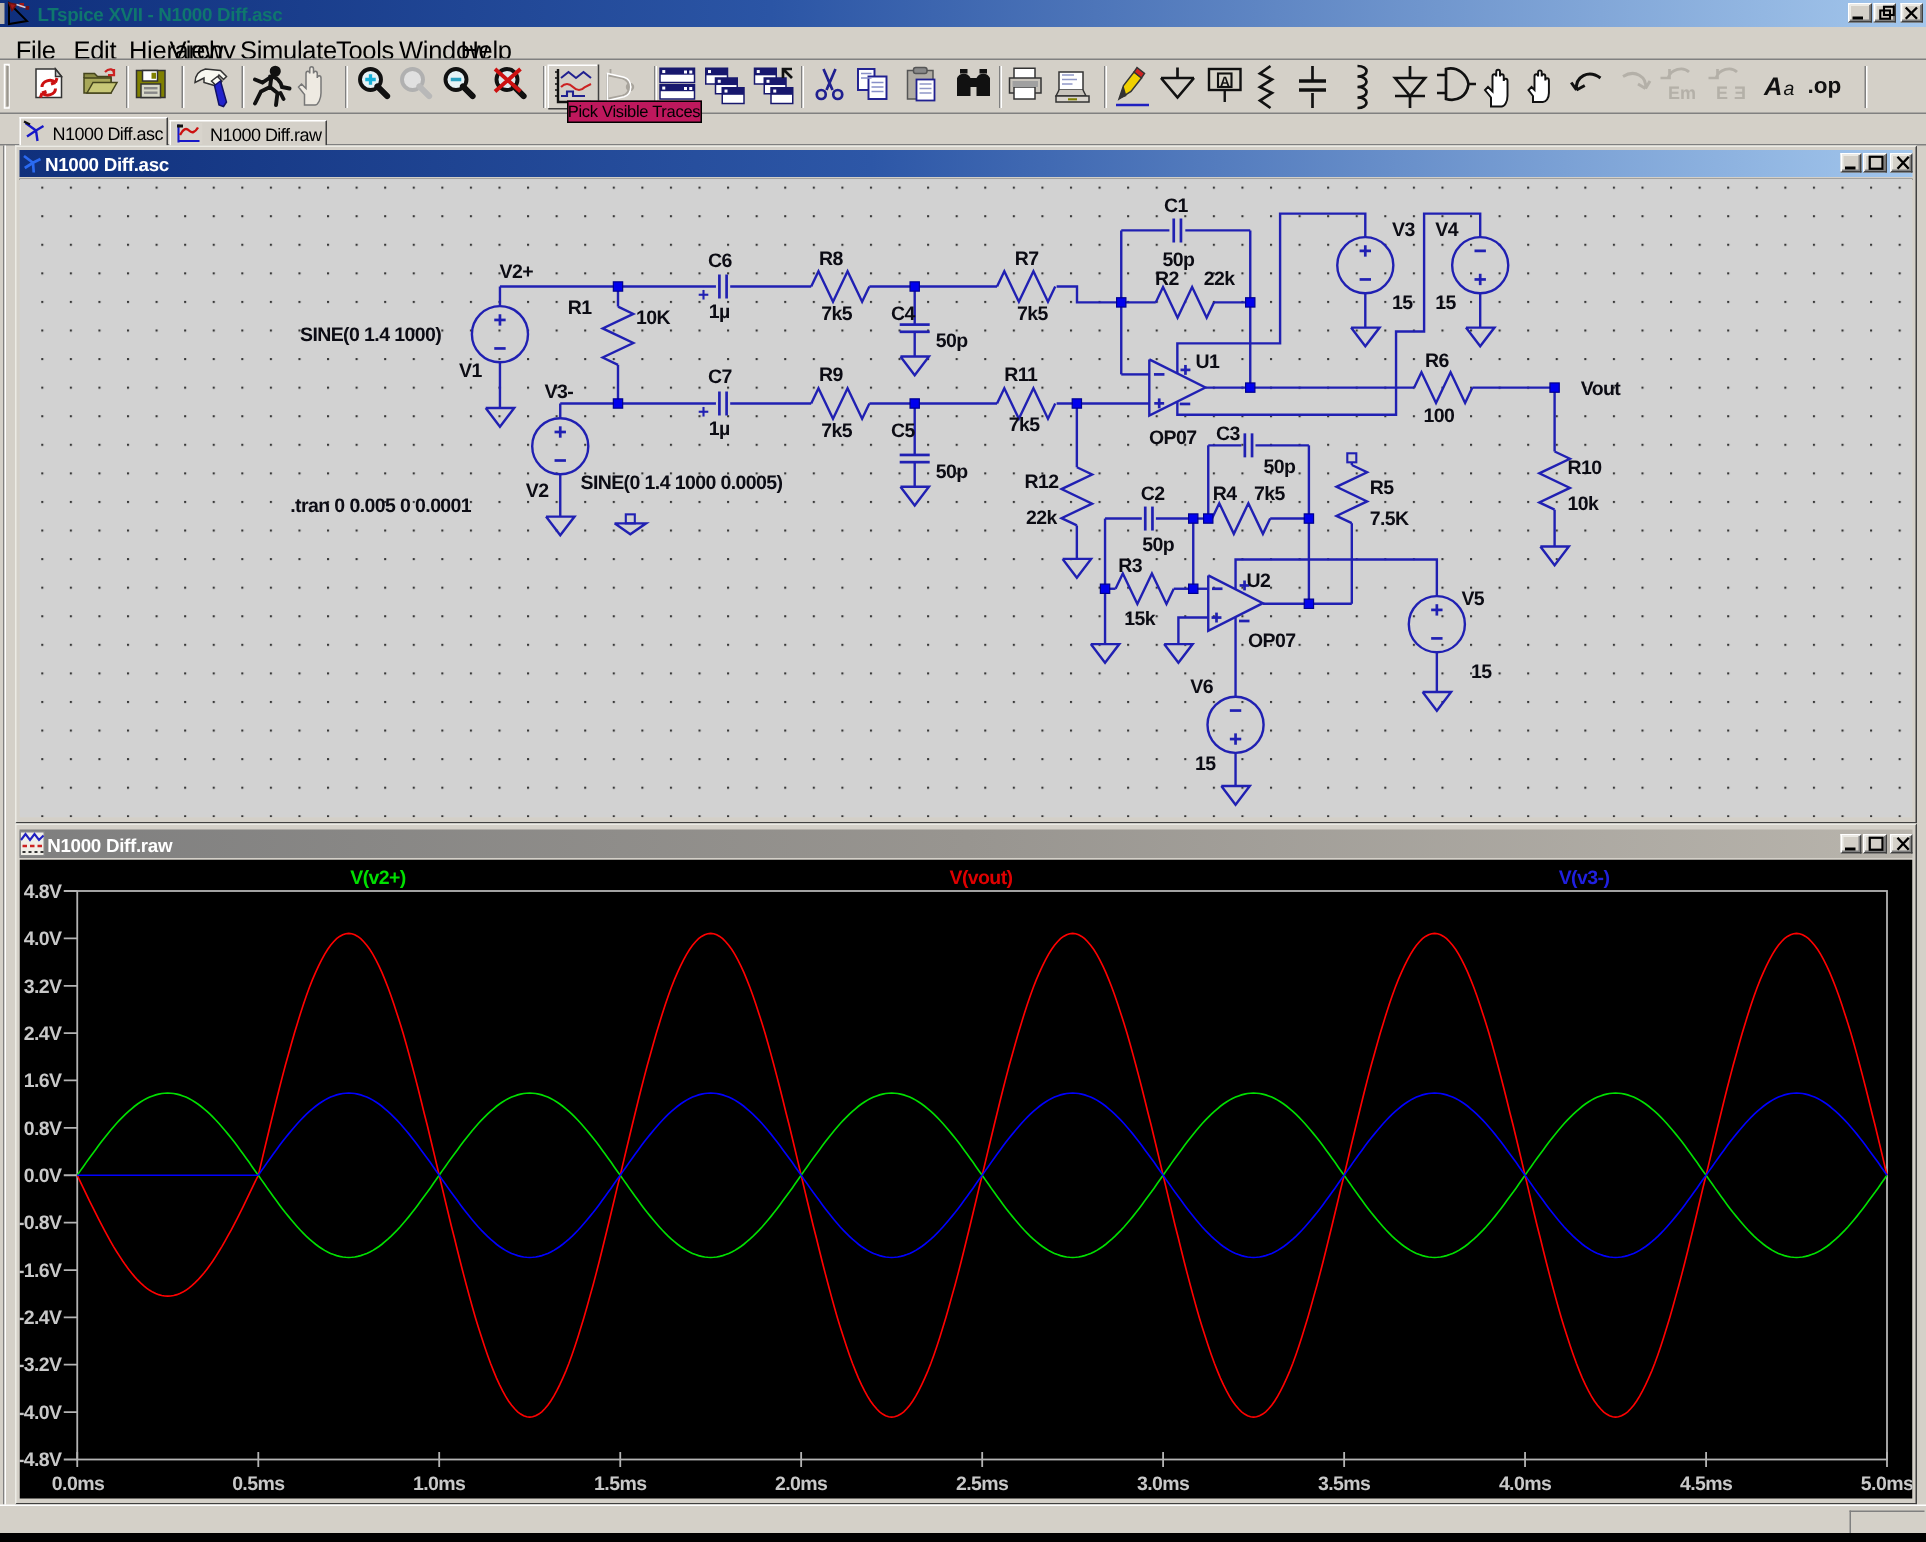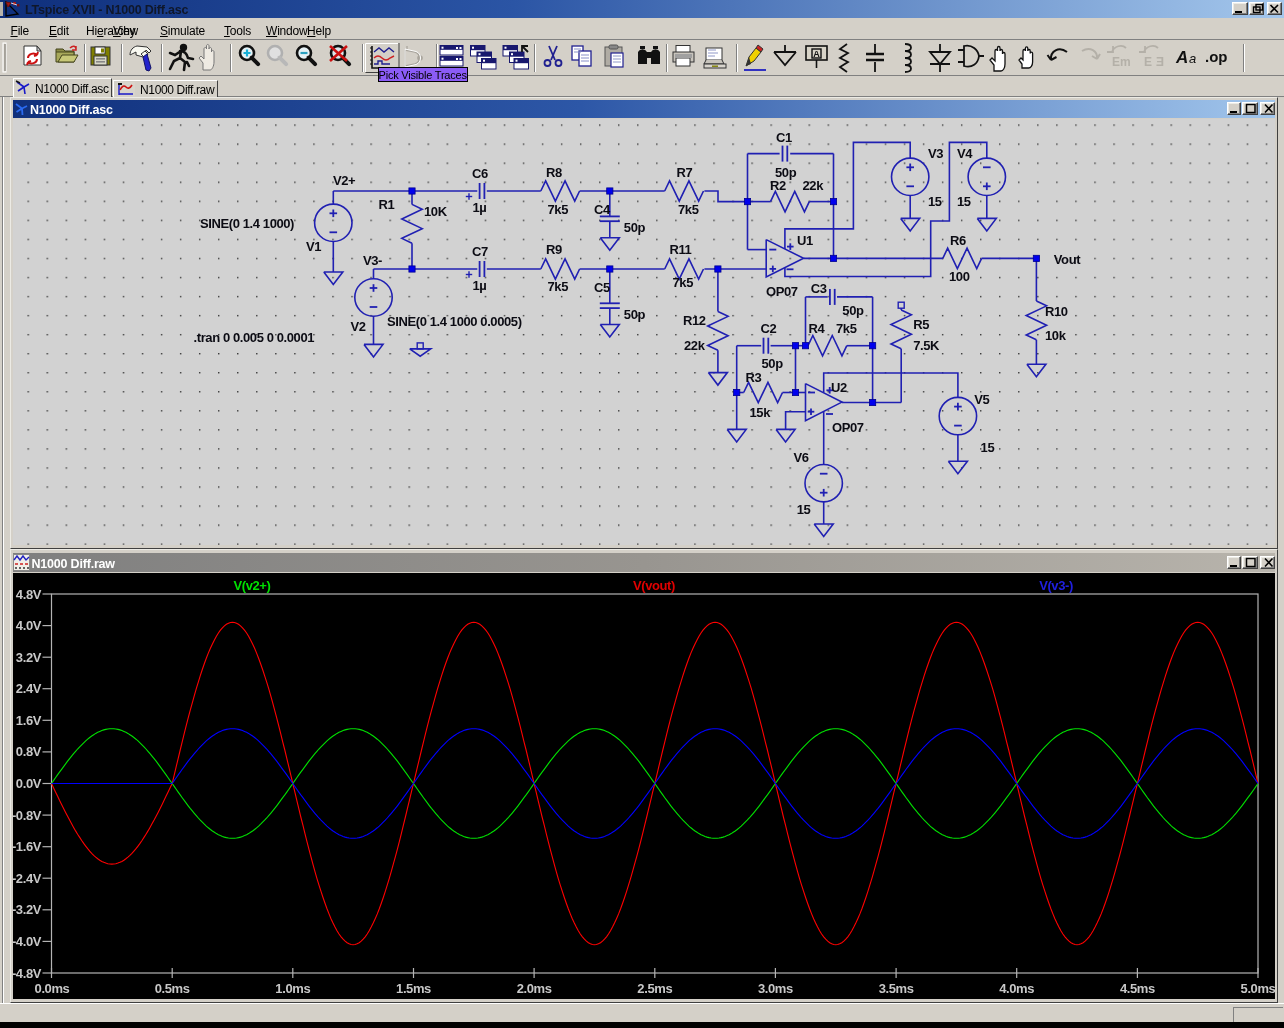--- a/index.html
+++ b/index.html
@@ -9,34 +9,34 @@
 
 <div class="abs" style="left:0;top:0;width:1284px;height:18px;background:linear-gradient(90deg,#0f2f7c 0%,#2b55a5 40%,#a4c7ec 100%)"></div>
 <div class="abs" style="left:0;top:2px;width:3px;height:14px;background:#b8b4ac"></div>
 <svg class="abs" style="left:5px;top:1px" width="17" height="16" viewBox="0 0 17 16">
  <path d="M1 1 L13 13 L1 15 Z" fill="none" stroke="#000" stroke-width="1.3"></path>
  <path d="M1 1 L6 2 L3 6 Z" fill="#a01818" stroke="#701010"></path>
  <rect x="8" y="1" width="3" height="3" fill="#a01818"></rect>
  <rect x="12" y="3" width="2.5" height="2.5" fill="#701018"></rect>
  <path d="M6 2 L12 4" stroke="#d0d0e0" stroke-width="1"></path>
 </svg>
-<div class="abs" style="left:25px;top:3px;font-size:12.5px;font-weight:bold;color:#0f172a;letter-spacing:-0.2px">LTspice XVII - N1000 Diff.asc</div>
+<div class="abs" style="left:25px;top:3px;font-size:12.5px;font-weight:bold;color:#0f766e;letter-spacing:-0.2px">LTspice XVII - N1000 Diff.asc</div>
 
 <div class="abs btn3" style="left:1232px;top:2px;width:15.5px;height:13px"></div>
 <div class="abs btn3" style="left:1248.5px;top:2px;width:15.5px;height:13px"></div>
 <div class="abs btn3" style="left:1266.5px;top:2px;width:15.5px;height:13px"></div>
 <svg class="abs" style="left:1232px;top:2px" width="52" height="13" viewBox="0 0 52 13">
  <rect x="3" y="9" width="7" height="2" fill="#000"></rect>
  <rect x="21.5" y="5" width="6.5" height="5.5" fill="none" stroke="#000" stroke-width="1.4"></rect>
  <rect x="24" y="2.5" width="6.5" height="5.5" fill="none" stroke="#000" stroke-width="1.4"></rect>
  <path d="M38.5 3 L46 10.5 M46 3 L38.5 10.5" stroke="#000" stroke-width="1.6"></path>
 </svg>
 
 <div class="abs" style="left:0;top:18px;width:1284px;height:21px;background:#d4d0c8"></div>
-<div class="abs" style="top:24px;left:0;width:1284px;height:14px;font-size:12px;letter-spacing:-0.2px;color:#000">
+<div class="abs" style="top:24px;left:0;width:1284px;height:14px;font-size:17px;letter-spacing:-0.2px;color:#000">
 <span class="abs" style="left:10.5px"><u>F</u>ile</span>
 <span class="abs" style="left:49px"><u>E</u>dit</span>
 <span class="abs" style="left:86px">Hi<u>e</u>rarchy</span>
 <span class="abs" style="left:113px"><u>V</u>iew</span>
 <span class="abs" style="left:160px"><u>S</u>imulate</span>
 <span class="abs" style="left:224px"><u>T</u>ools</span>
 <span class="abs" style="left:266px"><u>W</u>indow</span>
 <span class="abs" style="left:307px"><u>H</u>elp</span>
 </div>
 
@@ -582,13 +582,13 @@
     <text x="1056" y="589" font-size="13" font-weight="bold" fill="#2020e0" text-anchor="middle" letter-spacing="-0.4">V(v3-)</text>
     <polyline points="51.5,783.0 53.5,787.2 55.5,791.4 57.5,795.6 59.5,799.8 61.6,803.9 63.6,807.9 65.6,811.9 67.6,815.8 69.6,819.6 71.6,823.3 73.6,826.9 75.6,830.4 77.6,833.7 79.7,836.9 81.7,840.0 83.7,842.9 85.7,845.6 87.7,848.2 89.7,850.6 91.7,852.8 93.7,854.8 95.7,856.6 97.7,858.2 99.8,859.7 101.8,860.9 103.8,861.8 105.8,862.6 107.8,863.2 109.8,863.5 111.8,863.6 113.8,863.5 115.8,863.2 117.9,862.6 119.9,861.8 121.9,860.9 123.9,859.7 125.9,858.2 127.9,856.6 129.9,854.8 131.9,852.8 133.9,850.6 136.0,848.2 138.0,845.6 140.0,842.9 142.0,840.0 144.0,836.9 146.0,833.7 148.0,830.4 150.0,826.9 152.0,823.3 154.1,819.6 156.1,815.8 158.1,811.9 160.1,807.9 162.1,803.9 164.1,799.8 166.1,795.6 168.1,791.4 170.1,787.2 172.2,783.0 174.2,774.6 176.2,766.2 178.2,757.8 180.2,749.5 182.2,741.3 184.2,733.2 186.2,725.2 188.2,717.4 190.2,709.8 192.3,702.4 194.3,695.2 196.3,688.2 198.3,681.6 200.3,675.1 202.3,669.0 204.3,663.2 206.3,657.7 208.3,652.6 210.4,647.8 212.4,643.4 214.4,639.4 216.4,635.7 218.4,632.5 220.4,629.7 222.4,627.3 224.4,625.3 226.4,623.8 228.5,622.7 230.5,622.0 232.5,621.8 234.5,622.0 236.5,622.7 238.5,623.8 240.5,625.3 242.5,627.3 244.5,629.7 246.6,632.5 248.6,635.7 250.6,639.4 252.6,643.4 254.6,647.8 256.6,652.6 258.6,657.7 260.6,663.2 262.6,669.0 264.6,675.1 266.7,681.6 268.7,688.2 270.7,695.2 272.7,702.4 274.7,709.8 276.7,717.4 278.7,725.2 280.7,733.2 282.7,741.3 284.8,749.5 286.8,757.8 288.8,766.2 290.8,774.6 292.8,783.0 294.8,791.4 296.8,799.8 298.8,808.2 300.8,816.5 302.9,824.7 304.9,832.8 306.9,840.8 308.9,848.6 310.9,856.2 312.9,863.6 314.9,870.8 316.9,877.8 318.9,884.4 321.0,890.9 323.0,897.0 325.0,902.8 327.0,908.3 329.0,913.4 331.0,918.2 333.0,922.6 335.0,926.6 337.0,930.3 339.0,933.5 341.1,936.3 343.1,938.7 345.1,940.7 347.1,942.2 349.1,943.3 351.1,944.0 353.1,944.2 355.1,944.0 357.1,943.3 359.2,942.2 361.2,940.7 363.2,938.7 365.2,936.3 367.2,933.5 369.2,930.3 371.2,926.6 373.2,922.6 375.2,918.2 377.3,913.4 379.3,908.3 381.3,902.8 383.3,897.0 385.3,890.9 387.3,884.4 389.3,877.8 391.3,870.8 393.3,863.6 395.4,856.2 397.4,848.6 399.4,840.8 401.4,832.8 403.4,824.7 405.4,816.5 407.4,808.2 409.4,799.8 411.4,791.4 413.5,783.0 415.5,774.6 417.5,766.2 419.5,757.8 421.5,749.5 423.5,741.3 425.5,733.2 427.5,725.2 429.5,717.4 431.5,709.8 433.6,702.4 435.6,695.2 437.6,688.2 439.6,681.6 441.6,675.1 443.6,669.0 445.6,663.2 447.6,657.7 449.6,652.6 451.7,647.8 453.7,643.4 455.7,639.4 457.7,635.7 459.7,632.5 461.7,629.7 463.7,627.3 465.7,625.3 467.7,623.8 469.8,622.7 471.8,622.0 473.8,621.8 475.8,622.0 477.8,622.7 479.8,623.8 481.8,625.3 483.8,627.3 485.8,629.7 487.9,632.5 489.9,635.7 491.9,639.4 493.9,643.4 495.9,647.8 497.9,652.6 499.9,657.7 501.9,663.2 503.9,669.0 505.9,675.1 508.0,681.6 510.0,688.2 512.0,695.2 514.0,702.4 516.0,709.8 518.0,717.4 520.0,725.2 522.0,733.2 524.0,741.3 526.1,749.5 528.1,757.8 530.1,766.2 532.1,774.6 534.1,783.0 536.1,791.4 538.1,799.8 540.1,808.2 542.1,816.5 544.2,824.7 546.2,832.8 548.2,840.8 550.2,848.6 552.2,856.2 554.2,863.6 556.2,870.8 558.2,877.8 560.2,884.4 562.3,890.9 564.3,897.0 566.3,902.8 568.3,908.3 570.3,913.4 572.3,918.2 574.3,922.6 576.3,926.6 578.3,930.3 580.3,933.5 582.4,936.3 584.4,938.7 586.4,940.7 588.4,942.2 590.4,943.3 592.4,944.0 594.4,944.2 596.4,944.0 598.4,943.3 600.5,942.2 602.5,940.7 604.5,938.7 606.5,936.3 608.5,933.5 610.5,930.3 612.5,926.6 614.5,922.6 616.5,918.2 618.6,913.4 620.6,908.3 622.6,902.8 624.6,897.0 626.6,890.9 628.6,884.4 630.6,877.8 632.6,870.8 634.6,863.6 636.7,856.2 638.7,848.6 640.7,840.8 642.7,832.8 644.7,824.7 646.7,816.5 648.7,808.2 650.7,799.8 652.7,791.4 654.8,783.0 656.8,774.6 658.8,766.2 660.8,757.8 662.8,749.5 664.8,741.3 666.8,733.2 668.8,725.2 670.8,717.4 672.8,709.8 674.9,702.4 676.9,695.2 678.9,688.2 680.9,681.6 682.9,675.1 684.9,669.0 686.9,663.2 688.9,657.7 690.9,652.6 693.0,647.8 695.0,643.4 697.0,639.4 699.0,635.7 701.0,632.5 703.0,629.7 705.0,627.3 707.0,625.3 709.0,623.8 711.1,622.7 713.1,622.0 715.1,621.8 717.1,622.0 719.1,622.7 721.1,623.8 723.1,625.3 725.1,627.3 727.1,629.7 729.2,632.5 731.2,635.7 733.2,639.4 735.2,643.4 737.2,647.8 739.2,652.6 741.2,657.7 743.2,663.2 745.2,669.0 747.2,675.1 749.3,681.6 751.3,688.2 753.3,695.2 755.3,702.4 757.3,709.8 759.3,717.4 761.3,725.2 763.3,733.2 765.3,741.3 767.4,749.5 769.4,757.8 771.4,766.2 773.4,774.6 775.4,783.0 777.4,791.4 779.4,799.8 781.4,808.2 783.4,816.5 785.5,824.7 787.5,832.8 789.5,840.8 791.5,848.6 793.5,856.2 795.5,863.6 797.5,870.8 799.5,877.8 801.5,884.4 803.6,890.9 805.6,897.0 807.6,902.8 809.6,908.3 811.6,913.4 813.6,918.2 815.6,922.6 817.6,926.6 819.6,930.3 821.6,933.5 823.7,936.3 825.7,938.7 827.7,940.7 829.7,942.2 831.7,943.3 833.7,944.0 835.7,944.2 837.7,944.0 839.7,943.3 841.8,942.2 843.8,940.7 845.8,938.7 847.8,936.3 849.8,933.5 851.8,930.3 853.8,926.6 855.8,922.6 857.8,918.2 859.9,913.4 861.9,908.3 863.9,902.8 865.9,897.0 867.9,890.9 869.9,884.4 871.9,877.8 873.9,870.8 875.9,863.6 878.0,856.2 880.0,848.6 882.0,840.8 884.0,832.8 886.0,824.7 888.0,816.5 890.0,808.2 892.0,799.8 894.0,791.4 896.1,783.0 898.1,774.6 900.1,766.2 902.1,757.8 904.1,749.5 906.1,741.3 908.1,733.2 910.1,725.2 912.1,717.4 914.1,709.8 916.2,702.4 918.2,695.2 920.2,688.2 922.2,681.6 924.2,675.1 926.2,669.0 928.2,663.2 930.2,657.7 932.2,652.6 934.3,647.8 936.3,643.4 938.3,639.4 940.3,635.7 942.3,632.5 944.3,629.7 946.3,627.3 948.3,625.3 950.3,623.8 952.4,622.7 954.4,622.0 956.4,621.8 958.4,622.0 960.4,622.7 962.4,623.8 964.4,625.3 966.4,627.3 968.4,629.7 970.5,632.5 972.5,635.7 974.5,639.4 976.5,643.4 978.5,647.8 980.5,652.6 982.5,657.7 984.5,663.2 986.5,669.0 988.5,675.1 990.6,681.6 992.6,688.2 994.6,695.2 996.6,702.4 998.6,709.8 1000.6,717.4 1002.6,725.2 1004.6,733.2 1006.6,741.3 1008.7,749.5 1010.7,757.8 1012.7,766.2 1014.7,774.6 1016.7,783.0 1018.7,791.4 1020.7,799.8 1022.7,808.2 1024.7,816.5 1026.8,824.7 1028.8,832.8 1030.8,840.8 1032.8,848.6 1034.8,856.2 1036.8,863.6 1038.8,870.8 1040.8,877.8 1042.8,884.4 1044.9,890.9 1046.9,897.0 1048.9,902.8 1050.9,908.3 1052.9,913.4 1054.9,918.2 1056.9,922.6 1058.9,926.6 1060.9,930.3 1062.9,933.5 1065.0,936.3 1067.0,938.7 1069.0,940.7 1071.0,942.2 1073.0,943.3 1075.0,944.0 1077.0,944.2 1079.0,944.0 1081.0,943.3 1083.1,942.2 1085.1,940.7 1087.1,938.7 1089.1,936.3 1091.1,933.5 1093.1,930.3 1095.1,926.6 1097.1,922.6 1099.1,918.2 1101.2,913.4 1103.2,908.3 1105.2,902.8 1107.2,897.0 1109.2,890.9 1111.2,884.4 1113.2,877.8 1115.2,870.8 1117.2,863.6 1119.3,856.2 1121.3,848.6 1123.3,840.8 1125.3,832.8 1127.3,824.7 1129.3,816.5 1131.3,808.2 1133.3,799.8 1135.3,791.4 1137.4,783.0 1139.4,774.6 1141.4,766.2 1143.4,757.8 1145.4,749.5 1147.4,741.3 1149.4,733.2 1151.4,725.2 1153.4,717.4 1155.4,709.8 1157.5,702.4 1159.5,695.2 1161.5,688.2 1163.5,681.6 1165.5,675.1 1167.5,669.0 1169.5,663.2 1171.5,657.7 1173.5,652.6 1175.6,647.8 1177.6,643.4 1179.6,639.4 1181.6,635.7 1183.6,632.5 1185.6,629.7 1187.6,627.3 1189.6,625.3 1191.6,623.8 1193.7,622.7 1195.7,622.0 1197.7,621.8 1199.7,622.0 1201.7,622.7 1203.7,623.8 1205.7,625.3 1207.7,627.3 1209.7,629.7 1211.8,632.5 1213.8,635.7 1215.8,639.4 1217.8,643.4 1219.8,647.8 1221.8,652.6 1223.8,657.7 1225.8,663.2 1227.8,669.0 1229.8,675.1 1231.9,681.6 1233.9,688.2 1235.9,695.2 1237.9,702.4 1239.9,709.8 1241.9,717.4 1243.9,725.2 1245.9,733.2 1247.9,741.3 1250.0,749.5 1252.0,757.8 1254.0,766.2 1256.0,774.6 1258.0,783.0" fill="none" stroke="#ff0000" stroke-width="1.1"></polyline>
     <polyline points="51.5,783.0 53.5,780.1 55.5,777.3 57.5,774.4 59.5,771.6 61.6,768.8 63.6,766.1 65.6,763.4 67.6,760.7 69.6,758.1 71.6,755.6 73.6,753.2 75.6,750.8 77.6,748.5 79.7,746.3 81.7,744.3 83.7,742.3 85.7,740.4 87.7,738.7 89.7,737.0 91.7,735.5 93.7,734.2 95.7,732.9 97.7,731.8 99.8,730.9 101.8,730.1 103.8,729.4 105.8,728.9 107.8,728.5 109.8,728.3 111.8,728.2 113.8,728.3 115.8,728.5 117.9,728.9 119.9,729.4 121.9,730.1 123.9,730.9 125.9,731.8 127.9,732.9 129.9,734.2 131.9,735.5 133.9,737.0 136.0,738.7 138.0,740.4 140.0,742.3 142.0,744.3 144.0,746.3 146.0,748.5 148.0,750.8 150.0,753.2 152.0,755.6 154.1,758.1 156.1,760.7 158.1,763.4 160.1,766.1 162.1,768.8 164.1,771.6 166.1,774.4 168.1,777.3 170.1,780.1 172.2,783.0 174.2,785.9 176.2,788.7 178.2,791.6 180.2,794.4 182.2,797.2 184.2,799.9 186.2,802.6 188.2,805.3 190.2,807.9 192.3,810.4 194.3,812.8 196.3,815.2 198.3,817.5 200.3,819.7 202.3,821.7 204.3,823.7 206.3,825.6 208.3,827.3 210.4,829.0 212.4,830.5 214.4,831.8 216.4,833.1 218.4,834.2 220.4,835.1 222.4,835.9 224.4,836.6 226.4,837.1 228.5,837.5 230.5,837.7 232.5,837.8 234.5,837.7 236.5,837.5 238.5,837.1 240.5,836.6 242.5,835.9 244.5,835.1 246.6,834.2 248.6,833.1 250.6,831.8 252.6,830.5 254.6,829.0 256.6,827.3 258.6,825.6 260.6,823.7 262.6,821.7 264.6,819.7 266.7,817.5 268.7,815.2 270.7,812.8 272.7,810.4 274.7,807.9 276.7,805.3 278.7,802.6 280.7,799.9 282.7,797.2 284.8,794.4 286.8,791.6 288.8,788.7 290.8,785.9 292.8,783.0 294.8,780.1 296.8,777.3 298.8,774.4 300.8,771.6 302.9,768.8 304.9,766.1 306.9,763.4 308.9,760.7 310.9,758.1 312.9,755.6 314.9,753.2 316.9,750.8 318.9,748.5 321.0,746.3 323.0,744.3 325.0,742.3 327.0,740.4 329.0,738.7 331.0,737.0 333.0,735.5 335.0,734.2 337.0,732.9 339.0,731.8 341.1,730.9 343.1,730.1 345.1,729.4 347.1,728.9 349.1,728.5 351.1,728.3 353.1,728.2 355.1,728.3 357.1,728.5 359.2,728.9 361.2,729.4 363.2,730.1 365.2,730.9 367.2,731.8 369.2,732.9 371.2,734.2 373.2,735.5 375.2,737.0 377.3,738.7 379.3,740.4 381.3,742.3 383.3,744.3 385.3,746.3 387.3,748.5 389.3,750.8 391.3,753.2 393.3,755.6 395.4,758.1 397.4,760.7 399.4,763.4 401.4,766.1 403.4,768.8 405.4,771.6 407.4,774.4 409.4,777.3 411.4,780.1 413.5,783.0 415.5,785.9 417.5,788.7 419.5,791.6 421.5,794.4 423.5,797.2 425.5,799.9 427.5,802.6 429.5,805.3 431.5,807.9 433.6,810.4 435.6,812.8 437.6,815.2 439.6,817.5 441.6,819.7 443.6,821.7 445.6,823.7 447.6,825.6 449.6,827.3 451.7,829.0 453.7,830.5 455.7,831.8 457.7,833.1 459.7,834.2 461.7,835.1 463.7,835.9 465.7,836.6 467.7,837.1 469.8,837.5 471.8,837.7 473.8,837.8 475.8,837.7 477.8,837.5 479.8,837.1 481.8,836.6 483.8,835.9 485.8,835.1 487.9,834.2 489.9,833.1 491.9,831.8 493.9,830.5 495.9,829.0 497.9,827.3 499.9,825.6 501.9,823.7 503.9,821.7 505.9,819.7 508.0,817.5 510.0,815.2 512.0,812.8 514.0,810.4 516.0,807.9 518.0,805.3 520.0,802.6 522.0,799.9 524.0,797.2 526.1,794.4 528.1,791.6 530.1,788.7 532.1,785.9 534.1,783.0 536.1,780.1 538.1,777.3 540.1,774.4 542.1,771.6 544.2,768.8 546.2,766.1 548.2,763.4 550.2,760.7 552.2,758.1 554.2,755.6 556.2,753.2 558.2,750.8 560.2,748.5 562.3,746.3 564.3,744.3 566.3,742.3 568.3,740.4 570.3,738.7 572.3,737.0 574.3,735.5 576.3,734.2 578.3,732.9 580.3,731.8 582.4,730.9 584.4,730.1 586.4,729.4 588.4,728.9 590.4,728.5 592.4,728.3 594.4,728.2 596.4,728.3 598.4,728.5 600.5,728.9 602.5,729.4 604.5,730.1 606.5,730.9 608.5,731.8 610.5,732.9 612.5,734.2 614.5,735.5 616.5,737.0 618.6,738.7 620.6,740.4 622.6,742.3 624.6,744.3 626.6,746.3 628.6,748.5 630.6,750.8 632.6,753.2 634.6,755.6 636.7,758.1 638.7,760.7 640.7,763.4 642.7,766.1 644.7,768.8 646.7,771.6 648.7,774.4 650.7,777.3 652.7,780.1 654.8,783.0 656.8,785.9 658.8,788.7 660.8,791.6 662.8,794.4 664.8,797.2 666.8,799.9 668.8,802.6 670.8,805.3 672.8,807.9 674.9,810.4 676.9,812.8 678.9,815.2 680.9,817.5 682.9,819.7 684.9,821.7 686.9,823.7 688.9,825.6 690.9,827.3 693.0,829.0 695.0,830.5 697.0,831.8 699.0,833.1 701.0,834.2 703.0,835.1 705.0,835.9 707.0,836.6 709.0,837.1 711.1,837.5 713.1,837.7 715.1,837.8 717.1,837.7 719.1,837.5 721.1,837.1 723.1,836.6 725.1,835.9 727.1,835.1 729.2,834.2 731.2,833.1 733.2,831.8 735.2,830.5 737.2,829.0 739.2,827.3 741.2,825.6 743.2,823.7 745.2,821.7 747.2,819.7 749.3,817.5 751.3,815.2 753.3,812.8 755.3,810.4 757.3,807.9 759.3,805.3 761.3,802.6 763.3,799.9 765.3,797.2 767.4,794.4 769.4,791.6 771.4,788.7 773.4,785.9 775.4,783.0 777.4,780.1 779.4,777.3 781.4,774.4 783.4,771.6 785.5,768.8 787.5,766.1 789.5,763.4 791.5,760.7 793.5,758.1 795.5,755.6 797.5,753.2 799.5,750.8 801.5,748.5 803.6,746.3 805.6,744.3 807.6,742.3 809.6,740.4 811.6,738.7 813.6,737.0 815.6,735.5 817.6,734.2 819.6,732.9 821.6,731.8 823.7,730.9 825.7,730.1 827.7,729.4 829.7,728.9 831.7,728.5 833.7,728.3 835.7,728.2 837.7,728.3 839.7,728.5 841.8,728.9 843.8,729.4 845.8,730.1 847.8,730.9 849.8,731.8 851.8,732.9 853.8,734.2 855.8,735.5 857.8,737.0 859.9,738.7 861.9,740.4 863.9,742.3 865.9,744.3 867.9,746.3 869.9,748.5 871.9,750.8 873.9,753.2 875.9,755.6 878.0,758.1 880.0,760.7 882.0,763.4 884.0,766.1 886.0,768.8 888.0,771.6 890.0,774.4 892.0,777.3 894.0,780.1 896.1,783.0 898.1,785.9 900.1,788.7 902.1,791.6 904.1,794.4 906.1,797.2 908.1,799.9 910.1,802.6 912.1,805.3 914.1,807.9 916.2,810.4 918.2,812.8 920.2,815.2 922.2,817.5 924.2,819.7 926.2,821.7 928.2,823.7 930.2,825.6 932.2,827.3 934.3,829.0 936.3,830.5 938.3,831.8 940.3,833.1 942.3,834.2 944.3,835.1 946.3,835.9 948.3,836.6 950.3,837.1 952.4,837.5 954.4,837.7 956.4,837.8 958.4,837.7 960.4,837.5 962.4,837.1 964.4,836.6 966.4,835.9 968.4,835.1 970.5,834.2 972.5,833.1 974.5,831.8 976.5,830.5 978.5,829.0 980.5,827.3 982.5,825.6 984.5,823.7 986.5,821.7 988.5,819.7 990.6,817.5 992.6,815.2 994.6,812.8 996.6,810.4 998.6,807.9 1000.6,805.3 1002.6,802.6 1004.6,799.9 1006.6,797.2 1008.7,794.4 1010.7,791.6 1012.7,788.7 1014.7,785.9 1016.7,783.0 1018.7,780.1 1020.7,777.3 1022.7,774.4 1024.7,771.6 1026.8,768.8 1028.8,766.1 1030.8,763.4 1032.8,760.7 1034.8,758.1 1036.8,755.6 1038.8,753.2 1040.8,750.8 1042.8,748.5 1044.9,746.3 1046.9,744.3 1048.9,742.3 1050.9,740.4 1052.9,738.7 1054.9,737.0 1056.9,735.5 1058.9,734.2 1060.9,732.9 1062.9,731.8 1065.0,730.9 1067.0,730.1 1069.0,729.4 1071.0,728.9 1073.0,728.5 1075.0,728.3 1077.0,728.2 1079.0,728.3 1081.0,728.5 1083.1,728.9 1085.1,729.4 1087.1,730.1 1089.1,730.9 1091.1,731.8 1093.1,732.9 1095.1,734.2 1097.1,735.5 1099.1,737.0 1101.2,738.7 1103.2,740.4 1105.2,742.3 1107.2,744.3 1109.2,746.3 1111.2,748.5 1113.2,750.8 1115.2,753.2 1117.2,755.6 1119.3,758.1 1121.3,760.7 1123.3,763.4 1125.3,766.1 1127.3,768.8 1129.3,771.6 1131.3,774.4 1133.3,777.3 1135.3,780.1 1137.4,783.0 1139.4,785.9 1141.4,788.7 1143.4,791.6 1145.4,794.4 1147.4,797.2 1149.4,799.9 1151.4,802.6 1153.4,805.3 1155.4,807.9 1157.5,810.4 1159.5,812.8 1161.5,815.2 1163.5,817.5 1165.5,819.7 1167.5,821.7 1169.5,823.7 1171.5,825.6 1173.5,827.3 1175.6,829.0 1177.6,830.5 1179.6,831.8 1181.6,833.1 1183.6,834.2 1185.6,835.1 1187.6,835.9 1189.6,836.6 1191.6,837.1 1193.7,837.5 1195.7,837.7 1197.7,837.8 1199.7,837.7 1201.7,837.5 1203.7,837.1 1205.7,836.6 1207.7,835.9 1209.7,835.1 1211.8,834.2 1213.8,833.1 1215.8,831.8 1217.8,830.5 1219.8,829.0 1221.8,827.3 1223.8,825.6 1225.8,823.7 1227.8,821.7 1229.8,819.7 1231.9,817.5 1233.9,815.2 1235.9,812.8 1237.9,810.4 1239.9,807.9 1241.9,805.3 1243.9,802.6 1245.9,799.9 1247.9,797.2 1250.0,794.4 1252.0,791.6 1254.0,788.7 1256.0,785.9 1258.0,783.0" fill="none" stroke="#00e000" stroke-width="1.1"></polyline>
     <line x1="51.5" y1="783" x2="172.2" y2="783" stroke="#0000ff" stroke-width="1.1"></line>
     <polyline points="172.2,783.0 174.2,780.1 176.2,777.3 178.2,774.4 180.2,771.6 182.2,768.8 184.2,766.1 186.2,763.4 188.2,760.7 190.2,758.1 192.3,755.6 194.3,753.2 196.3,750.8 198.3,748.5 200.3,746.3 202.3,744.3 204.3,742.3 206.3,740.4 208.3,738.7 210.4,737.0 212.4,735.5 214.4,734.2 216.4,732.9 218.4,731.8 220.4,730.9 222.4,730.1 224.4,729.4 226.4,728.9 228.5,728.5 230.5,728.3 232.5,728.2 234.5,728.3 236.5,728.5 238.5,728.9 240.5,729.4 242.5,730.1 244.5,730.9 246.6,731.8 248.6,732.9 250.6,734.2 252.6,735.5 254.6,737.0 256.6,738.7 258.6,740.4 260.6,742.3 262.6,744.3 264.6,746.3 266.7,748.5 268.7,750.8 270.7,753.2 272.7,755.6 274.7,758.1 276.7,760.7 278.7,763.4 280.7,766.1 282.7,768.8 284.8,771.6 286.8,774.4 288.8,777.3 290.8,780.1 292.8,783.0 294.8,785.9 296.8,788.7 298.8,791.6 300.8,794.4 302.9,797.2 304.9,799.9 306.9,802.6 308.9,805.3 310.9,807.9 312.9,810.4 314.9,812.8 316.9,815.2 318.9,817.5 321.0,819.7 323.0,821.7 325.0,823.7 327.0,825.6 329.0,827.3 331.0,829.0 333.0,830.5 335.0,831.8 337.0,833.1 339.0,834.2 341.1,835.1 343.1,835.9 345.1,836.6 347.1,837.1 349.1,837.5 351.1,837.7 353.1,837.8 355.1,837.7 357.1,837.5 359.2,837.1 361.2,836.6 363.2,835.9 365.2,835.1 367.2,834.2 369.2,833.1 371.2,831.8 373.2,830.5 375.2,829.0 377.3,827.3 379.3,825.6 381.3,823.7 383.3,821.7 385.3,819.7 387.3,817.5 389.3,815.2 391.3,812.8 393.3,810.4 395.4,807.9 397.4,805.3 399.4,802.6 401.4,799.9 403.4,797.2 405.4,794.4 407.4,791.6 409.4,788.7 411.4,785.9 413.5,783.0 415.5,780.1 417.5,777.3 419.5,774.4 421.5,771.6 423.5,768.8 425.5,766.1 427.5,763.4 429.5,760.7 431.5,758.1 433.6,755.6 435.6,753.2 437.6,750.8 439.6,748.5 441.6,746.3 443.6,744.3 445.6,742.3 447.6,740.4 449.6,738.7 451.7,737.0 453.7,735.5 455.7,734.2 457.7,732.9 459.7,731.8 461.7,730.9 463.7,730.1 465.7,729.4 467.7,728.9 469.8,728.5 471.8,728.3 473.8,728.2 475.8,728.3 477.8,728.5 479.8,728.9 481.8,729.4 483.8,730.1 485.8,730.9 487.9,731.8 489.9,732.9 491.9,734.2 493.9,735.5 495.9,737.0 497.9,738.7 499.9,740.4 501.9,742.3 503.9,744.3 505.9,746.3 508.0,748.5 510.0,750.8 512.0,753.2 514.0,755.6 516.0,758.1 518.0,760.7 520.0,763.4 522.0,766.1 524.0,768.8 526.1,771.6 528.1,774.4 530.1,777.3 532.1,780.1 534.1,783.0 536.1,785.9 538.1,788.7 540.1,791.6 542.1,794.4 544.2,797.2 546.2,799.9 548.2,802.6 550.2,805.3 552.2,807.9 554.2,810.4 556.2,812.8 558.2,815.2 560.2,817.5 562.3,819.7 564.3,821.7 566.3,823.7 568.3,825.6 570.3,827.3 572.3,829.0 574.3,830.5 576.3,831.8 578.3,833.1 580.3,834.2 582.4,835.1 584.4,835.9 586.4,836.6 588.4,837.1 590.4,837.5 592.4,837.7 594.4,837.8 596.4,837.7 598.4,837.5 600.5,837.1 602.5,836.6 604.5,835.9 606.5,835.1 608.5,834.2 610.5,833.1 612.5,831.8 614.5,830.5 616.5,829.0 618.6,827.3 620.6,825.6 622.6,823.7 624.6,821.7 626.6,819.7 628.6,817.5 630.6,815.2 632.6,812.8 634.6,810.4 636.7,807.9 638.7,805.3 640.7,802.6 642.7,799.9 644.7,797.2 646.7,794.4 648.7,791.6 650.7,788.7 652.7,785.9 654.8,783.0 656.8,780.1 658.8,777.3 660.8,774.4 662.8,771.6 664.8,768.8 666.8,766.1 668.8,763.4 670.8,760.7 672.8,758.1 674.9,755.6 676.9,753.2 678.9,750.8 680.9,748.5 682.9,746.3 684.9,744.3 686.9,742.3 688.9,740.4 690.9,738.7 693.0,737.0 695.0,735.5 697.0,734.2 699.0,732.9 701.0,731.8 703.0,730.9 705.0,730.1 707.0,729.4 709.0,728.9 711.1,728.5 713.1,728.3 715.1,728.2 717.1,728.3 719.1,728.5 721.1,728.9 723.1,729.4 725.1,730.1 727.1,730.9 729.2,731.8 731.2,732.9 733.2,734.2 735.2,735.5 737.2,737.0 739.2,738.7 741.2,740.4 743.2,742.3 745.2,744.3 747.2,746.3 749.3,748.5 751.3,750.8 753.3,753.2 755.3,755.6 757.3,758.1 759.3,760.7 761.3,763.4 763.3,766.1 765.3,768.8 767.4,771.6 769.4,774.4 771.4,777.3 773.4,780.1 775.4,783.0 777.4,785.9 779.4,788.7 781.4,791.6 783.4,794.4 785.5,797.2 787.5,799.9 789.5,802.6 791.5,805.3 793.5,807.9 795.5,810.4 797.5,812.8 799.5,815.2 801.5,817.5 803.6,819.7 805.6,821.7 807.6,823.7 809.6,825.6 811.6,827.3 813.6,829.0 815.6,830.5 817.6,831.8 819.6,833.1 821.6,834.2 823.7,835.1 825.7,835.9 827.7,836.6 829.7,837.1 831.7,837.5 833.7,837.7 835.7,837.8 837.7,837.7 839.7,837.5 841.8,837.1 843.8,836.6 845.8,835.9 847.8,835.1 849.8,834.2 851.8,833.1 853.8,831.8 855.8,830.5 857.8,829.0 859.9,827.3 861.9,825.6 863.9,823.7 865.9,821.7 867.9,819.7 869.9,817.5 871.9,815.2 873.9,812.8 875.9,810.4 878.0,807.9 880.0,805.3 882.0,802.6 884.0,799.9 886.0,797.2 888.0,794.4 890.0,791.6 892.0,788.7 894.0,785.9 896.1,783.0 898.1,780.1 900.1,777.3 902.1,774.4 904.1,771.6 906.1,768.8 908.1,766.1 910.1,763.4 912.1,760.7 914.1,758.1 916.2,755.6 918.2,753.2 920.2,750.8 922.2,748.5 924.2,746.3 926.2,744.3 928.2,742.3 930.2,740.4 932.2,738.7 934.3,737.0 936.3,735.5 938.3,734.2 940.3,732.9 942.3,731.8 944.3,730.9 946.3,730.1 948.3,729.4 950.3,728.9 952.4,728.5 954.4,728.3 956.4,728.2 958.4,728.3 960.4,728.5 962.4,728.9 964.4,729.4 966.4,730.1 968.4,730.9 970.5,731.8 972.5,732.9 974.5,734.2 976.5,735.5 978.5,737.0 980.5,738.7 982.5,740.4 984.5,742.3 986.5,744.3 988.5,746.3 990.6,748.5 992.6,750.8 994.6,753.2 996.6,755.6 998.6,758.1 1000.6,760.7 1002.6,763.4 1004.6,766.1 1006.6,768.8 1008.7,771.6 1010.7,774.4 1012.7,777.3 1014.7,780.1 1016.7,783.0 1018.7,785.9 1020.7,788.7 1022.7,791.6 1024.7,794.4 1026.8,797.2 1028.8,799.9 1030.8,802.6 1032.8,805.3 1034.8,807.9 1036.8,810.4 1038.8,812.8 1040.8,815.2 1042.8,817.5 1044.9,819.7 1046.9,821.7 1048.9,823.7 1050.9,825.6 1052.9,827.3 1054.9,829.0 1056.9,830.5 1058.9,831.8 1060.9,833.1 1062.9,834.2 1065.0,835.1 1067.0,835.9 1069.0,836.6 1071.0,837.1 1073.0,837.5 1075.0,837.7 1077.0,837.8 1079.0,837.7 1081.0,837.5 1083.1,837.1 1085.1,836.6 1087.1,835.9 1089.1,835.1 1091.1,834.2 1093.1,833.1 1095.1,831.8 1097.1,830.5 1099.1,829.0 1101.2,827.3 1103.2,825.6 1105.2,823.7 1107.2,821.7 1109.2,819.7 1111.2,817.5 1113.2,815.2 1115.2,812.8 1117.2,810.4 1119.3,807.9 1121.3,805.3 1123.3,802.6 1125.3,799.9 1127.3,797.2 1129.3,794.4 1131.3,791.6 1133.3,788.7 1135.3,785.9 1137.4,783.0 1139.4,780.1 1141.4,777.3 1143.4,774.4 1145.4,771.6 1147.4,768.8 1149.4,766.1 1151.4,763.4 1153.4,760.7 1155.4,758.1 1157.5,755.6 1159.5,753.2 1161.5,750.8 1163.5,748.5 1165.5,746.3 1167.5,744.3 1169.5,742.3 1171.5,740.4 1173.5,738.7 1175.6,737.0 1177.6,735.5 1179.6,734.2 1181.6,732.9 1183.6,731.8 1185.6,730.9 1187.6,730.1 1189.6,729.4 1191.6,728.9 1193.7,728.5 1195.7,728.3 1197.7,728.2 1199.7,728.3 1201.7,728.5 1203.7,728.9 1205.7,729.4 1207.7,730.1 1209.7,730.9 1211.8,731.8 1213.8,732.9 1215.8,734.2 1217.8,735.5 1219.8,737.0 1221.8,738.7 1223.8,740.4 1225.8,742.3 1227.8,744.3 1229.8,746.3 1231.9,748.5 1233.9,750.8 1235.9,753.2 1237.9,755.6 1239.9,758.1 1241.9,760.7 1243.9,763.4 1245.9,766.1 1247.9,768.8 1250.0,771.6 1252.0,774.4 1254.0,777.3 1256.0,780.1 1258.0,783.0" fill="none" stroke="#0000ff" stroke-width="1.1"></polyline>
   </svg>
 <div class="abs" style="left:0;top:1003px;width:1284px;height:19px;background:#d4d0c8;border-top:1px solid #fff"></div>
 <div class="abs" style="left:1233px;top:1007px;width:50px;height:15px;border-top:1px solid #808080;border-left:1px solid #808080"></div>
 <div class="abs" style="left:0;top:1022px;width:1284px;height:6px;background:#000"></div>
 
-<div class="abs" style="left:377.5px;top:66.5px;width:90px;height:15.5px;background:#8b5cf6;border:1px solid #000;font-size:11px;letter-spacing:-0.2px;color:#000;text-align:center;line-height:14px;white-space:nowrap;z-index:50">Pick Visible Traces</div>
+<div class="abs" style="left:377.5px;top:66.5px;width:90px;height:15.5px;background:#be185d;border:1px solid #000;font-size:11px;letter-spacing:-0.2px;color:#000;text-align:center;line-height:14px;white-space:nowrap;z-index:50">Pick Visible Traces</div>
 
 </body></html>

